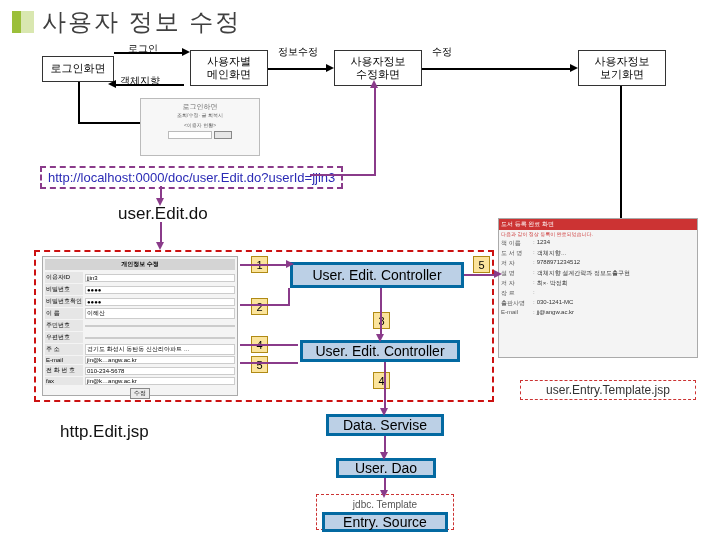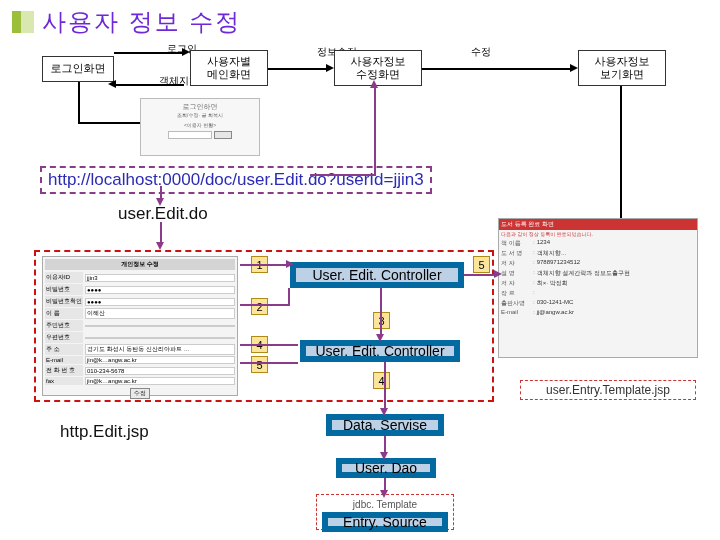--- a/index.html
+++ b/index.html
@@ -19,71 +19,70 @@
     align-items: center;
     gap: 8px;
   }
   .title-bullet {
     width: 22px;
     height: 22px;
     background: linear-gradient(90deg, #9bbf3a 0 40%, #d9e7b0 40% 100%);
   }
   .title-text {
     font-size: 24px;
-    color: #6d28d9;
+    color: #404040;
     letter-spacing: 2px;
   }
   .flow-box {
     position: absolute;
     border: 1.5px solid #333;
     background: #fff;
     font-size: 11px;
     text-align: center;
     display: flex;
     align-items: center;
     justify-content: center;
     padding: 2px 4px;
     line-height: 1.2;
   }
   .flow-label {
     position: absolute;
     font-size: 10px;
     color: #000;
-    margin-left: 39px;
   }
   .mock-img {
     position: absolute;
     border: 1px solid #bbb;
     background: #f7f7f7;
     font-size: 6px;
     color: #666;
     padding: 3px;
     overflow: hidden;
   }
   .url-box {
     position: absolute;
     border: 2px dashed #8a3b8a;
     color: #2b2bb5;
     background: #fff;
-    font-size: 17px;
+    font-size: 13px;
     padding: 2px 6px;
   }
   .stage-label {
     position: absolute;
     font-size: 17px;
     color: #111;
   }
   .dashed-wrap {
     position: absolute;
     border: 2px dashed #c11;
   }
   .comp-box {
     position: absolute;
     background: #bcd0e6;
-    border: 6px solid #0369a1;
+    border: 3px solid #0369a1;
     font-size: 14px;
     text-align: center;
     display: flex;
     align-items: center;
     justify-content: center;
     padding: 2px 6px;
   }
   .comp-dashed {
     position: absolute;
     border: 1.5px dashed #c33;

